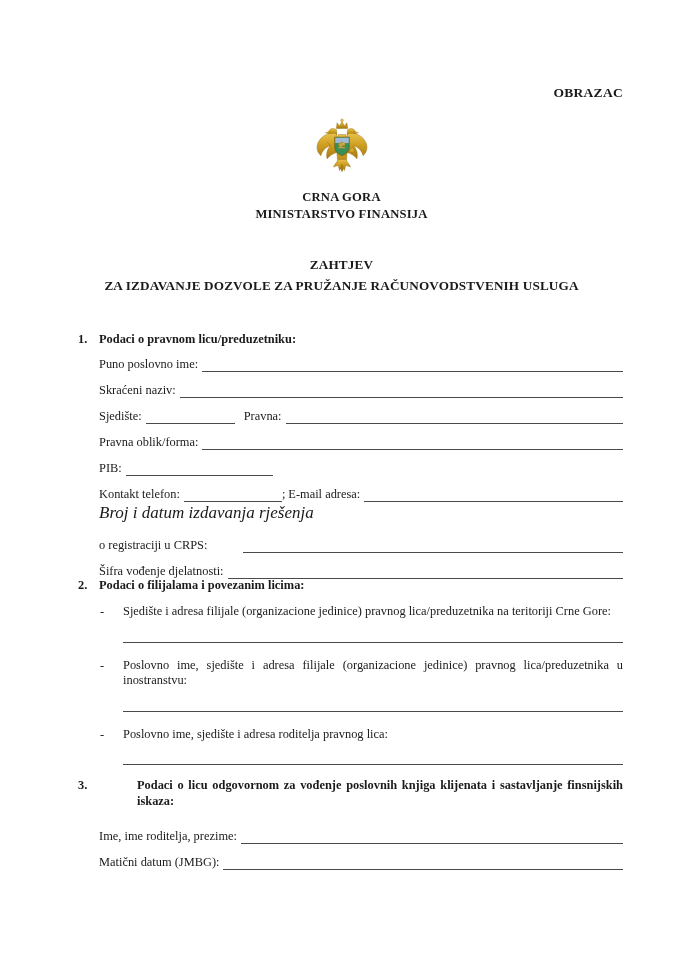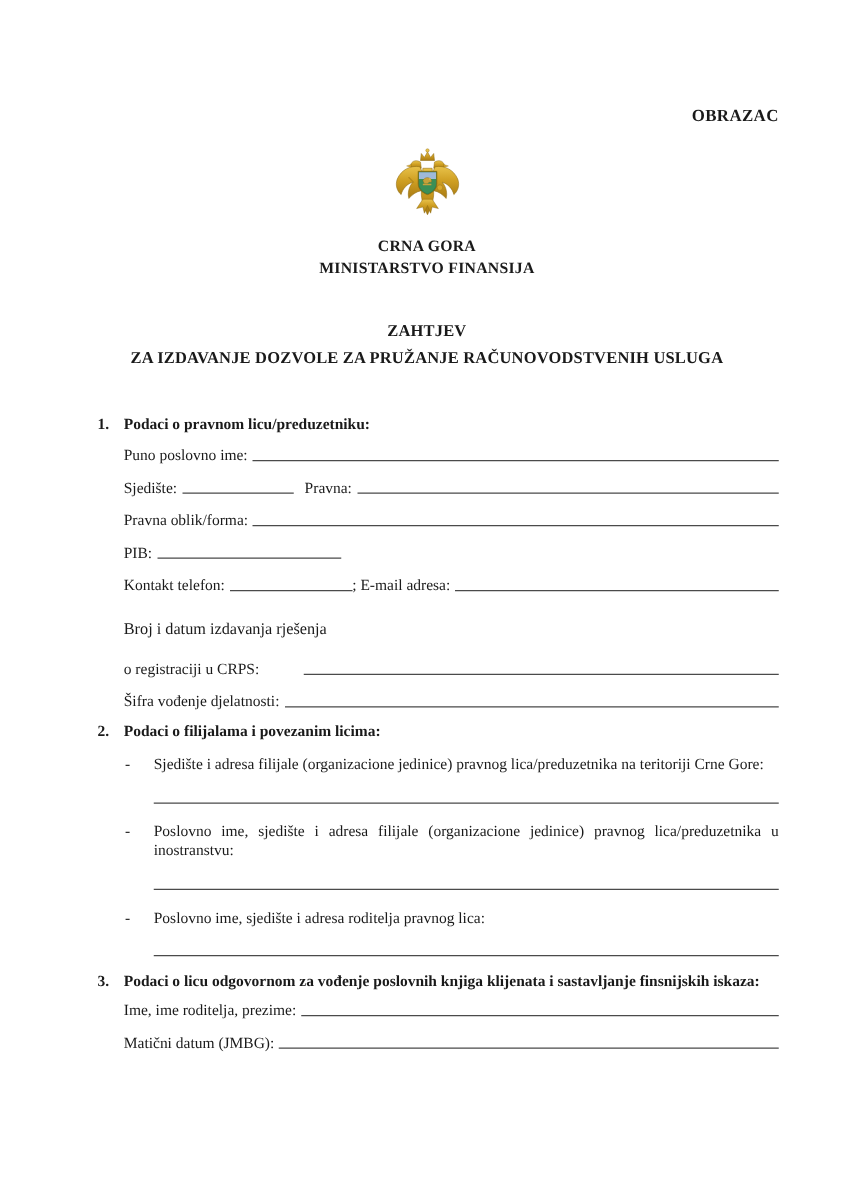--- a/index.html
+++ b/index.html
@@ -92,55 +92,57 @@
   .sec-head .num {
     position: absolute;
     left: 0;
     top: 0;
     font-weight: bold;
   }
   .sec-head.justify .txt {
     display: block;
     text-align: justify;
     text-align-last: left;
+    margin-left: 38px;
   }
 
   .fields {
     margin-top: 10px;
     padding-left: 21px;
   }
 
   .field-row {
     display: flex;
-    align-items: flex-start;
+    align-items: flex-end;
     font-size: 12.4px;
     line-height: 15px;
     margin-bottom: 11px;
     white-space: nowrap;
   }
-  .field-row.tight { margin-bottom: 19px; }
+  .field-row.tight { margin-bottom: 3px; }
   .flabel { flex: 0 0 auto; }
   .rule {
     flex: 1 1 auto;
     border-bottom: 1px solid #4a4a4a;
     height: 11px;
     margin-left: 4px;
     min-width: 10px;
   }
   .rule.fixed-pib { flex: 0 0 147px; }
   .rule.fixed-sjed { flex: 0 0 89px; }
   .rule.fixed-tel { flex: 0 0 98px; }
   .rule.gap-wide { margin-left: 36px; }
   .sep { flex: 0 0 auto; padding-right: 3px; }
   .spacer-lbl { flex: 0 0 auto; padding-left: 9px; }
 
   .plain-row {
-    font-size: 13px;
+    font-size: 17px;
     line-height: 15px;
     margin-bottom: 18px;
+    font-style: italic;
   }
 
   
   .bullets { margin-top: 10px; padding-left: 21px; }
   .bullet {
     position: relative;
     padding-left: 24px;
     font-size: 12.4px;
     line-height: 15.5px;
   }
@@ -225,20 +227,24 @@
       <span class="num">1.</span>
       <span class="txt">Podaci o pravnom licu/preduzetniku:</span>
     </div>
     <div class="fields">
 
       <div class="field-row">
         <span class="flabel">Puno poslovno ime:</span>
         <span class="rule"></span>
       </div>
 
+      <div class="field-row">
+        <span class="flabel">Skraćeni naziv:</span>
+        <span class="rule"></span>
+      </div>
 
       <div class="field-row">
         <span class="flabel">Sjedište:</span>
         <span class="rule fixed-sjed"></span>
         <span class="spacer-lbl">Pravna:</span>
         <span class="rule"></span>
       </div>
 
       <div class="field-row">
         <span class="flabel">Pravna oblik/forma:</span>
@@ -299,21 +305,21 @@
       <div class="answer-rule"></div>
 
     </div>
   </div>
 
   <div class="section" style="top:777px;">
     <div class="sec-head justify">
       <span class="num">3.</span>
       <span class="txt">Podaci o licu odgovornom za vođenje poslovnih knjiga klijenata i sastavljanje finsnijskih iskaza:</span>
     </div>
-    <div class="fields" style="margin-top:8px;">
+    <div class="fields" style="margin-top:20px;">
 
       <div class="field-row">
         <span class="flabel">Ime, ime roditelja, prezime:</span>
         <span class="rule"></span>
       </div>
 
       <div class="field-row">
         <span class="flabel">Matični datum (JMBG):</span>
         <span class="rule"></span>
       </div>

